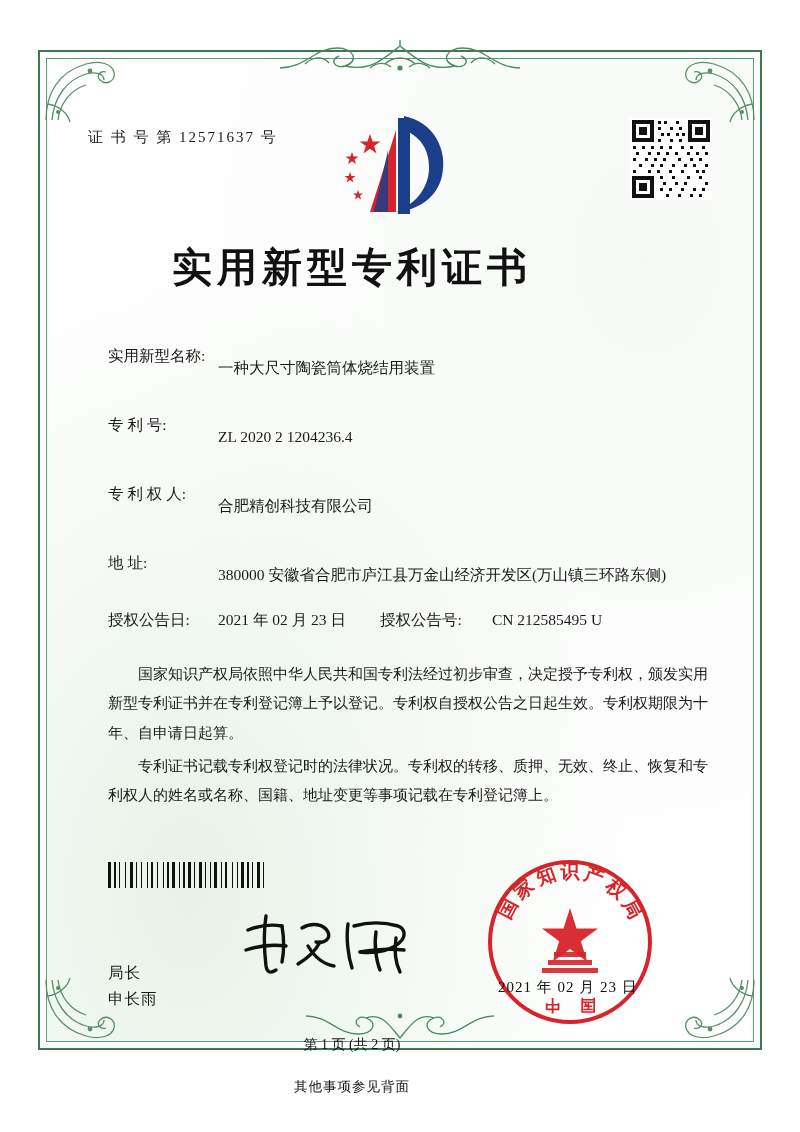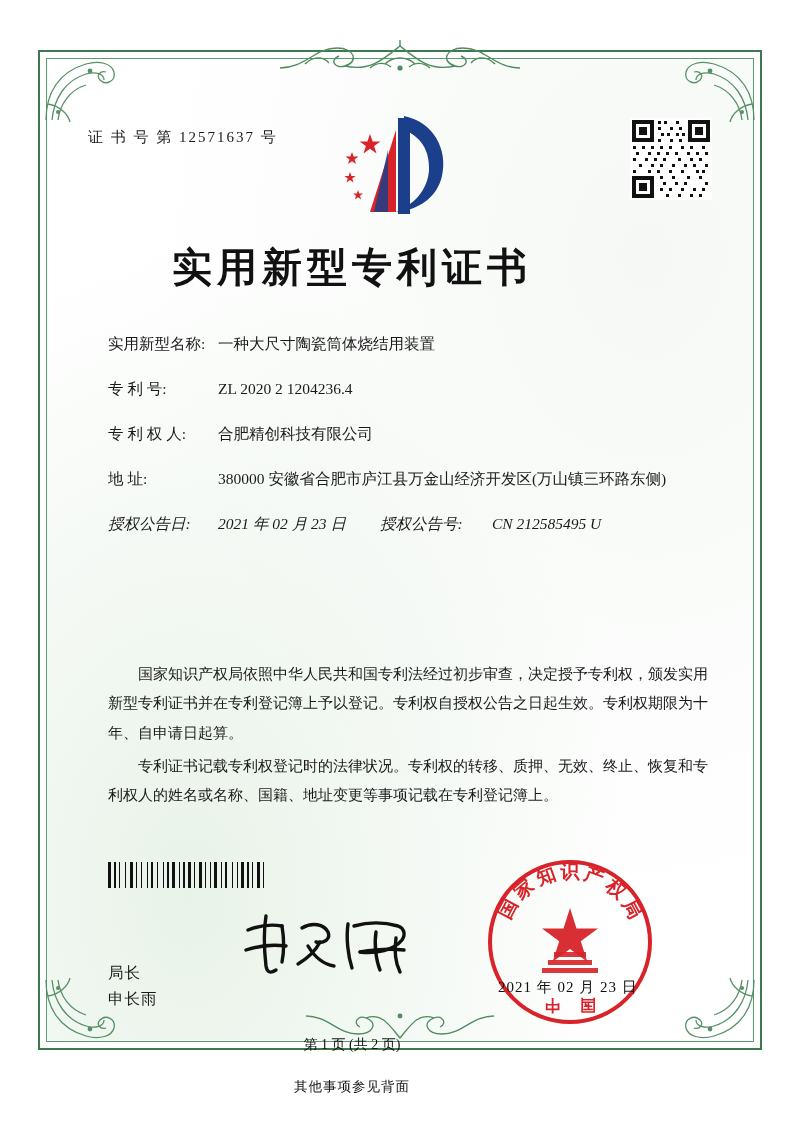--- a/index.html
+++ b/index.html
@@ -129,24 +129,24 @@
   }
   .row .label {
     width: 110px;
     flex: 0 0 110px;
     white-space: nowrap;
     letter-spacing: 0;
   }
   .row .value {
     flex: 1;
     word-break: break-all;
+    margin-top: 24px;
   }
   .row.two-col {
     margin-bottom: 32px;
-    font-style: italic;
   }
   .row .label2 {
     width: 112px;
     flex: 0 0 112px;
     white-space: nowrap;
     margin-left: 34px;
   }
   .row .value2 {
     flex: 0 0 auto;
     white-space: nowrap;

